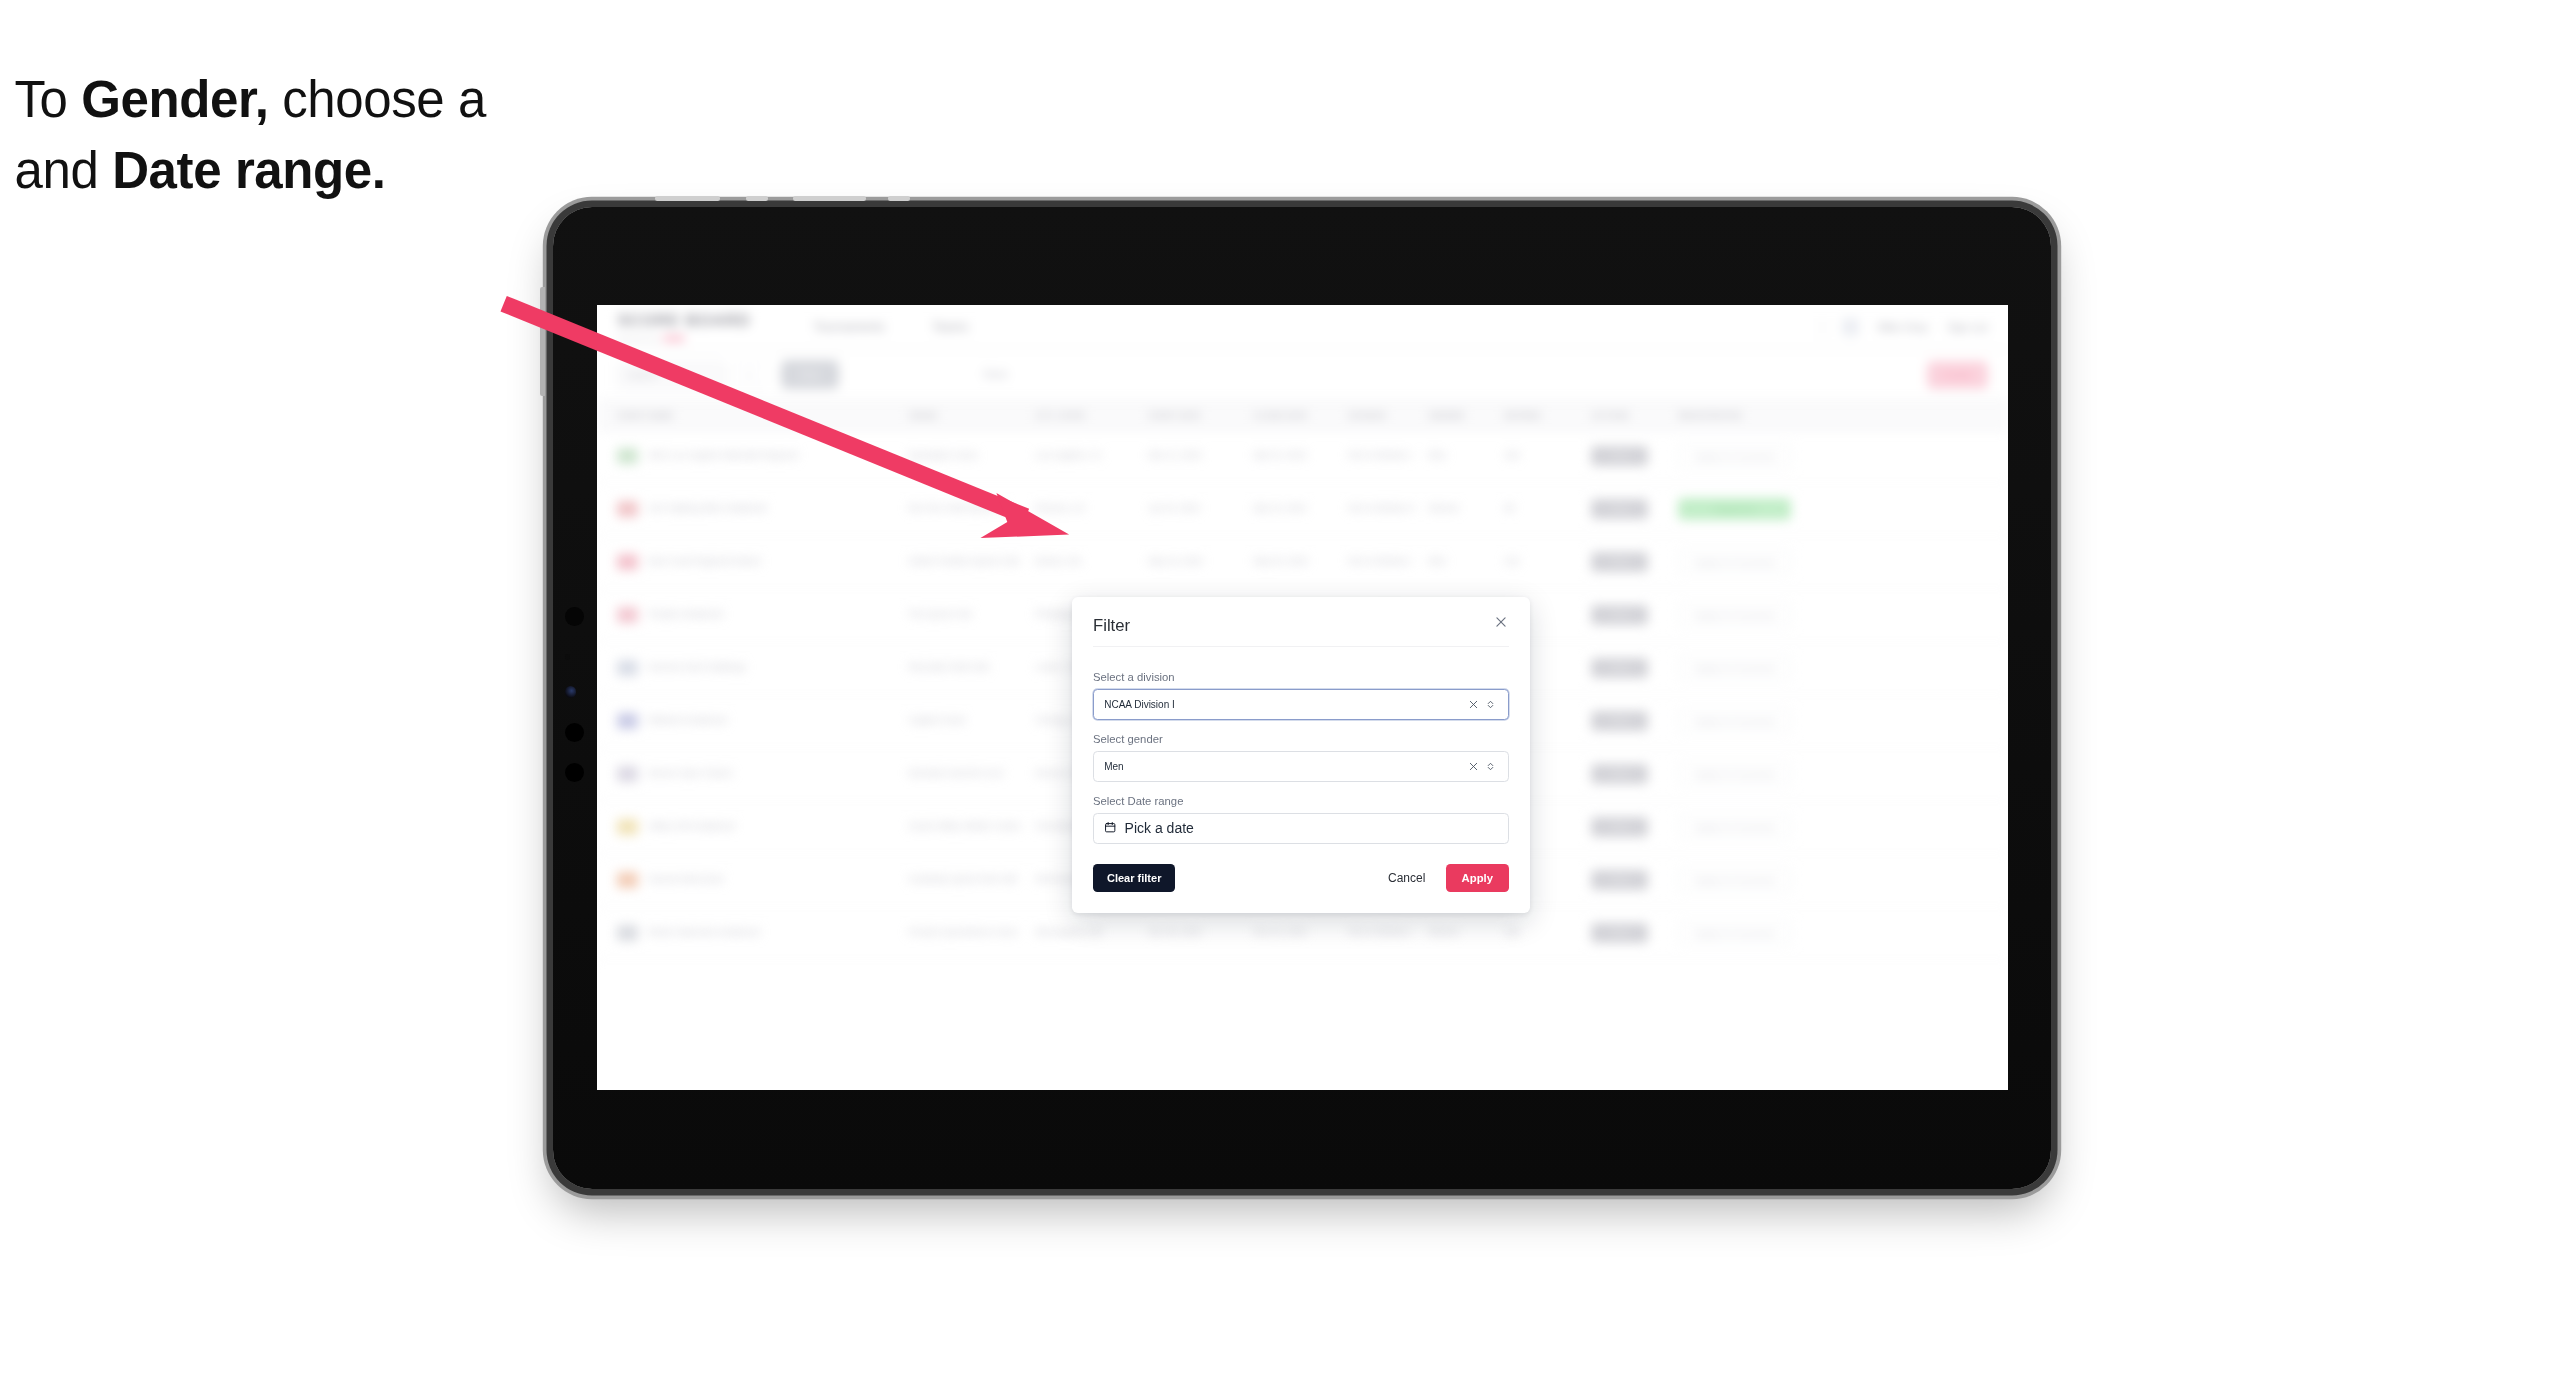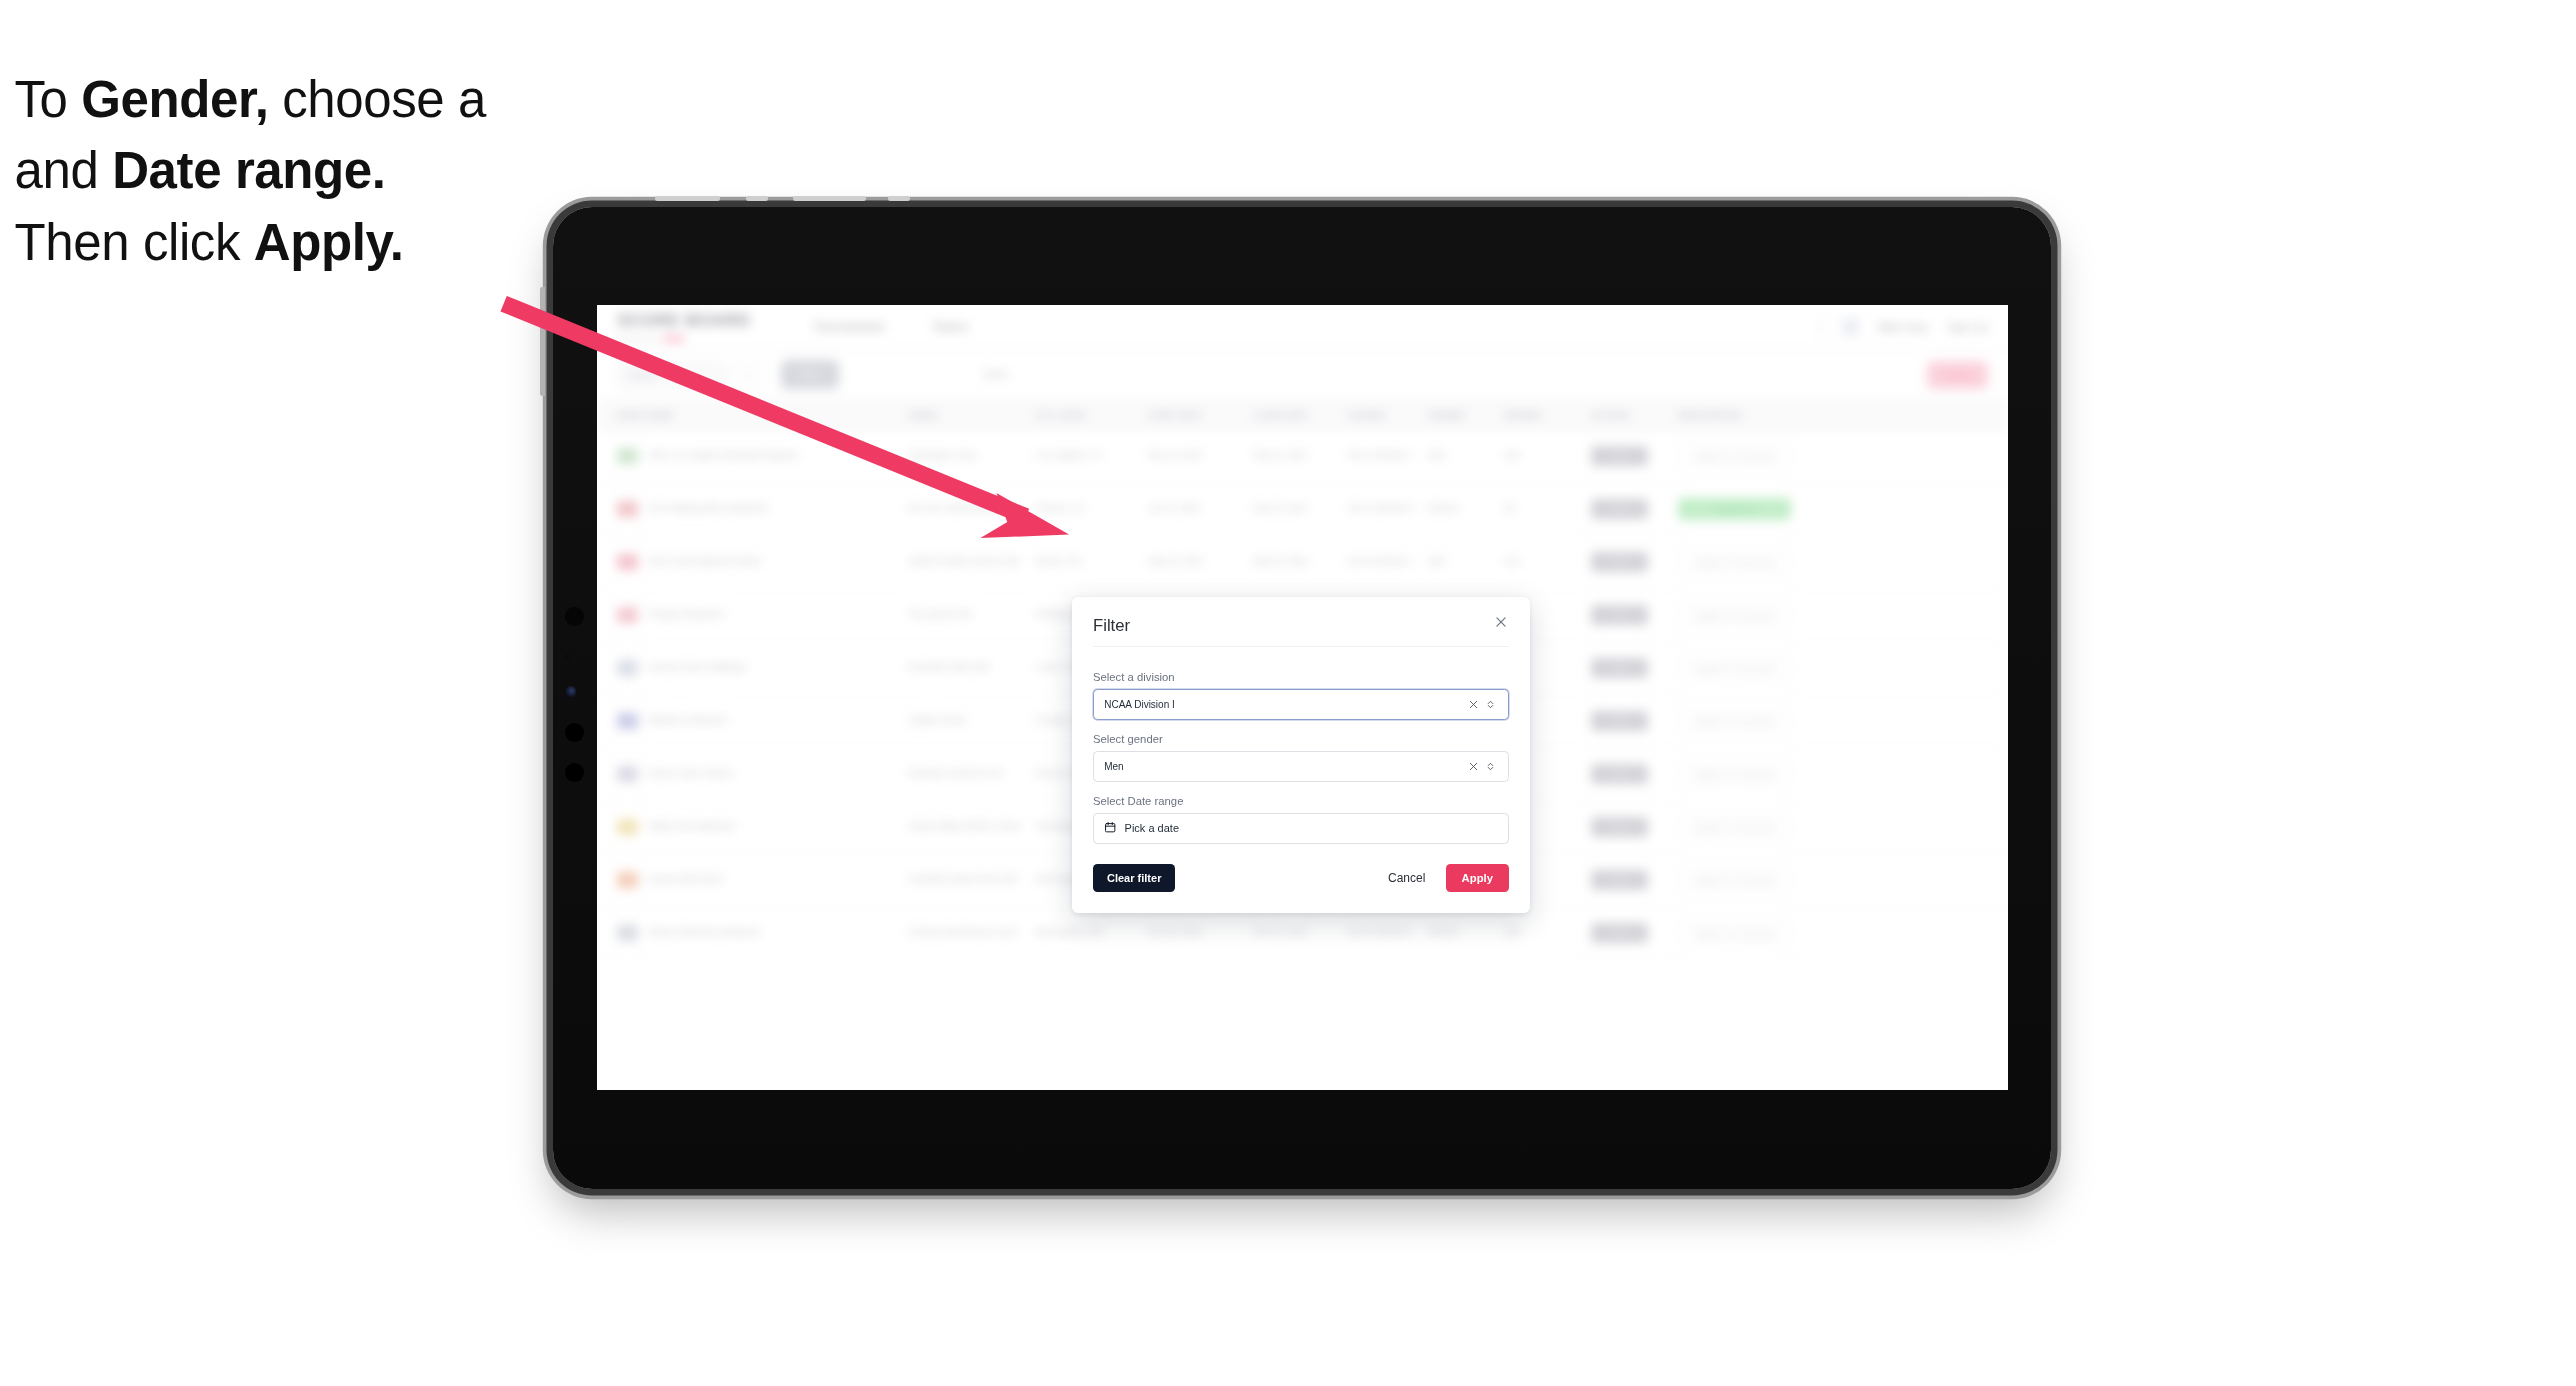--- a/index.html
+++ b/index.html
@@ -193,21 +193,21 @@
   .select-box.focused { border-color:#8a9ccb; box-shadow: 0 0 0 0.7px #c5cfe6; }
   .select-value { font-size:10px; color:#1f2937; flex:1; }
   .sel-icon { display:flex; align-items:center; justify-content:center; width:17.5px; height:17.5px; cursor:pointer; }
   .sel-icon svg { width:11px; height:11px; }
 
   .date-box {
     height: 31px; border:0.7px solid #dcdfe4; border-radius:4.4px; background:#fff;
     display:flex; align-items:center; gap:8px; padding: 0 10.2px;
   }
   .date-box svg { width:12.4px; height:12.4px; flex:none; }
-  .date-ph { font-size:11px; color:#1f2937; }
+  .date-ph { font-size:14px; color:#1f2937; }
 
   .modal-actions {
     display:flex; align-items:center; margin-top: 19px;
   }
   .btn {
     border:none; border-radius:4.4px; cursor:pointer;
     font-family:"Liberation Sans", sans-serif; font-weight:600;
   }
   .btn-clear {
     background:#0f172a; color:#ffffff; font-size:11px;
@@ -227,21 +227,20 @@
            pointer-events:none; z-index:60; }
 </style>
 </head>
 <body>
 
 <div id="stage">
 
   <div class="caption">
     <div class="line"><span>To </span><b>Gender,</b><span> choose a</span></div>
     <div class="line"><span>and </span><b>Date range.</b></div>
-    <div class="line"><span>Then click </span><b>Apply.</b></div>
   </div>
 
   <div id="device">
     <div class="edge-btn b1"></div>
     <div class="edge-btn b2"></div>
     <div class="edge-btn b3"></div>
     <div class="edge-btn b4"></div>
     <div class="side-btn"></div>
     <div class="sensor s1"></div>
     <div class="sensor s2"></div>

